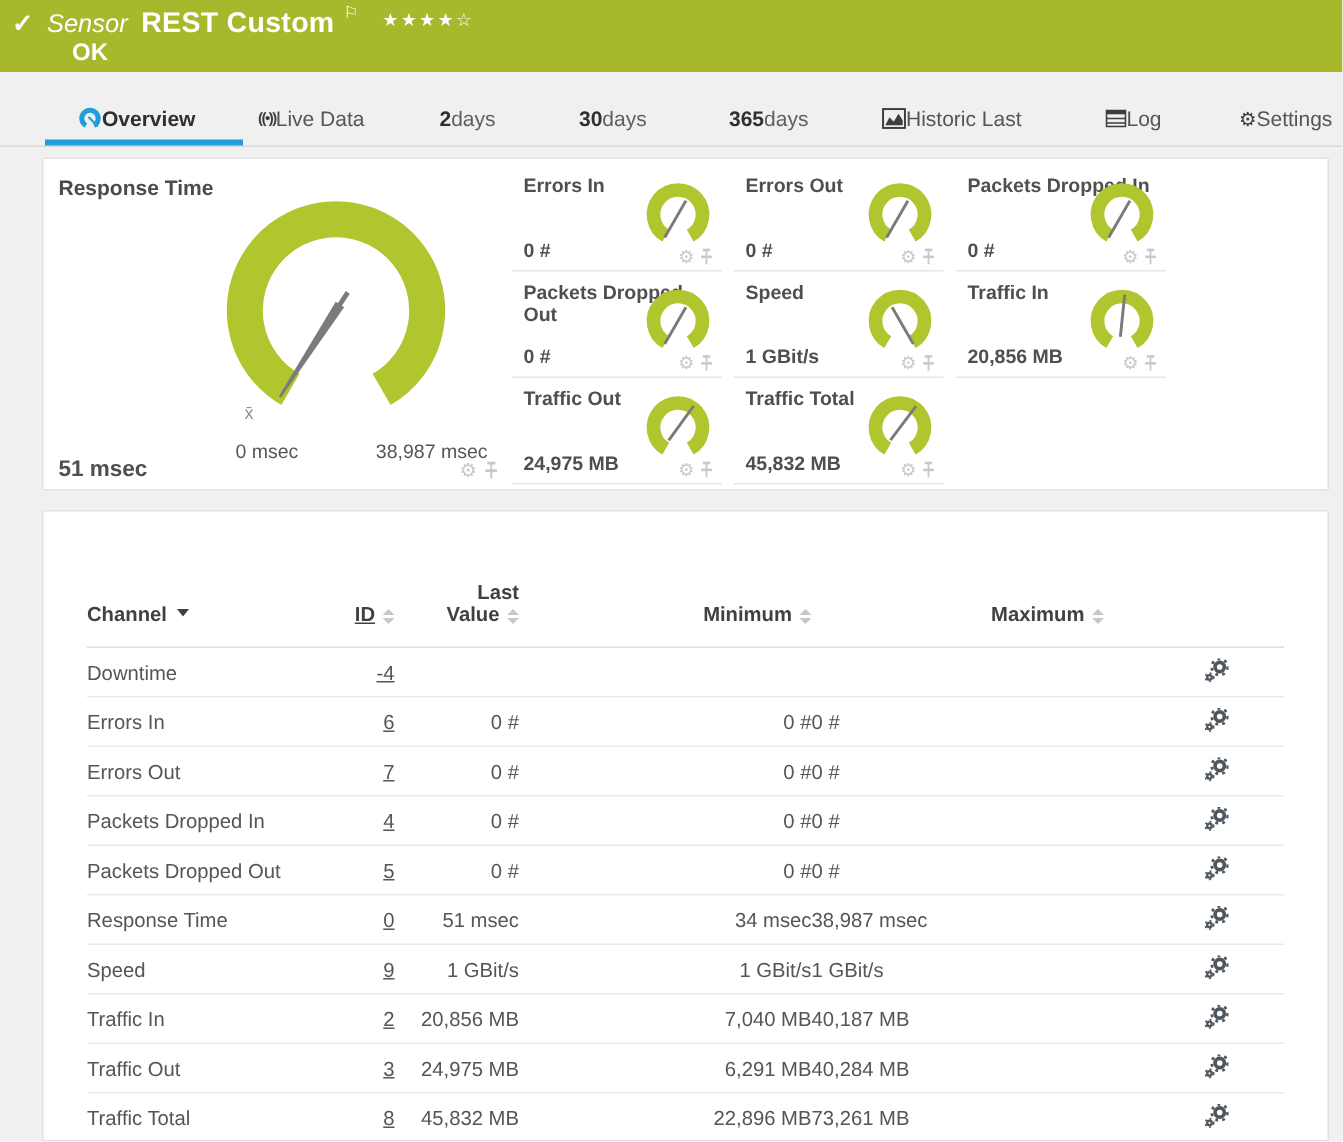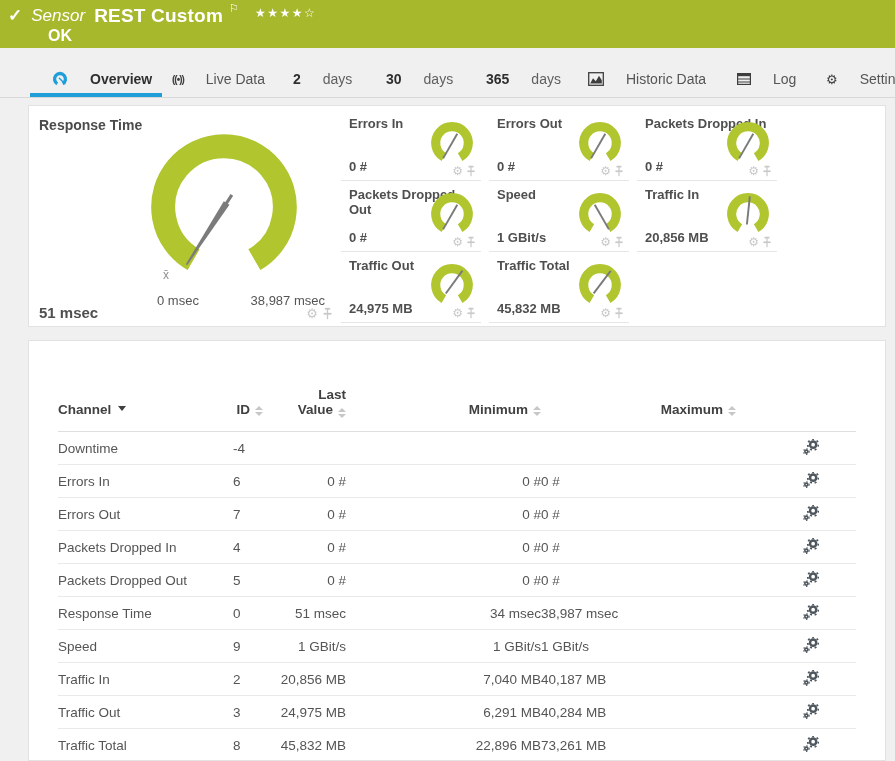--- a/index.html
+++ b/index.html
@@ -14,21 +14,21 @@
   .chk { font-size:17px; font-weight:bold; margin-right:9px; line-height:22px; }
   .kind { font-style:italic; font-size:17px; line-height:22px; margin-right:9px; }
   .sname { font-weight:bold; font-size:19px; line-height:22px; letter-spacing:.2px; }
   .flag { font-size:11px; margin-left:6px; transform:translateY(-3px); }
   .stars { margin-left:16px; font-size:12px; letter-spacing:1.5px; transform:translateY(1px); }
   .status-ok { position:absolute; left:48px; top:27px; font-size:16px; font-weight:bold; }
 
   
   .tabsbar { position:absolute; left:0; top:62px; width:895px; height:36px;
              border-bottom:1px solid #d8d8d8; font-size:14px; }
-  .tab { position:absolute; top:0; height:34px; display:flex; align-items:center; gap:22px;
+  .tab { position:absolute; top:0; height:34px; display:flex; align-items:center; gap:0;
          color:#555; cursor:pointer; white-space:nowrap; }
   .tab .num { font-weight:bold; color:#2f2f2f; }
   .tab .unit { color:#5f5f5f; }
   .tab-active { color:#2f2f2f; font-weight:bold; }
   .tab-underline { position:absolute; left:30px; top:31px; width:132px; height:4px;
                    background:var(--accent-blue,#1f9ed9); }
   .ticon { display:inline-flex; align-items:center; }
   .broadcast { font-size:10px; letter-spacing:-1px; color:#3e3e3e; font-weight:bold; }
   .geartxt { font-size:13px; color:#3e3e3e; }
 
@@ -60,21 +60,21 @@
   .mini-icons { position:absolute; right:5px; bottom:3px; display:flex; align-items:center; gap:3px; }
   .mini-gear { font-size:12px; color:#c9c9c9; line-height:12px; }
 
   
   .tbl { position:absolute; left:0; top:0; width:100%; padding:0 29px; }
   .thead { display:flex; align-items:flex-end; padding:46px 0 14px 0; border-bottom:1px solid #dedede;
            font-size:13.5px; font-weight:bold; color:#414141; }
   .trow { display:flex; align-items:center; height:33px; border-bottom:1px solid #e9e9e9;
           font-size:13.5px; color:#555; }
   .c-ch  { width:175px; text-align:left; }
-  .c-id  { width:30px;  text-align:left; }
+  .c-id  { width:30px;  text-align:right;text-decoration:underline; }
   .c-lv  { width:83px;  text-align:right; }
   .c-min { width:195px; text-align:right; }
   .c-max { width:195px; text-align:left; }
   .c-set { flex:1; text-align:right; padding-right:37px; }
   .lv-head { display:flex; flex-direction:column; align-items:flex-end; line-height:15px; }
   .sort { display:inline-flex; flex-direction:column; margin-left:5px; transform:translateY(1px); vertical-align:middle; }
   .sort i { display:block; width:0; height:0; border-left:4px solid transparent; border-right:4px solid transparent; }
   .sort .up { border-bottom:4px solid #c7c7c7; margin-bottom:2px; }
   .sort .dn { border-top:4px solid #c7c7c7; }
   .caret-dn { display:inline-block; width:0; height:0; margin-left:7px; transform:translateY(-1px);
@@ -128,21 +128,21 @@
       <span class="unit">days</span>
     </div>
 
     <div class="tab" style="left:588px">
       <span class="ticon">
         <svg width="16" height="14" viewBox="0 0 16 14">
           <rect x="0.7" y="0.7" width="14.6" height="12.6" fill="none" stroke="#3e3e3e" stroke-width="1.3"></rect>
           <path d="M2.2 11.5 L5 6.2 L7.8 9.2 L11 3.8 L13.8 8.2 V11.5 Z" fill="#3e3e3e"></path>
         </svg>
       </span>
-      <span>Historic Data</span>
+      <span>Historic Last</span>
     </div>
 
     <div class="tab" style="left:737px">
       <span class="ticon">
         <svg width="14" height="12" viewBox="0 0 14 12">
           <rect x="0.6" y="0.6" width="12.8" height="10.8" fill="none" stroke="#3e3e3e" stroke-width="1.2"></rect>
           <rect x="0.6" y="0.6" width="12.8" height="2.6" fill="#3e3e3e"></rect>
           <line x1="1" y1="6" x2="13" y2="6" stroke="#3e3e3e" stroke-width="1"></line>
           <line x1="1" y1="9" x2="13" y2="9" stroke="#3e3e3e" stroke-width="1"></line>
         </svg>
@@ -349,21 +349,21 @@
         <div class="c-id hcell hcell-r">
           <span>ID</span>
           <span class="sort">
               <i class="up"></i>
               <i class="dn"></i>
             </span>
         </div>
         <div class="c-lv hcell hcell-r">
           <span class="lv-head">
             <span>Last</span>
-            <span style="display:inline-flex;align-items:flex-end">
+            <span style="display:inline-flex;align-items:center">
               <span>Value</span>
               <span class="sort">
                   <i class="up"></i>
                   <i class="dn"></i>
                 </span>
             </span>
           </span>
         </div>
         <div class="c-min hcell hcell-r">
           <span>Minimum</span>

